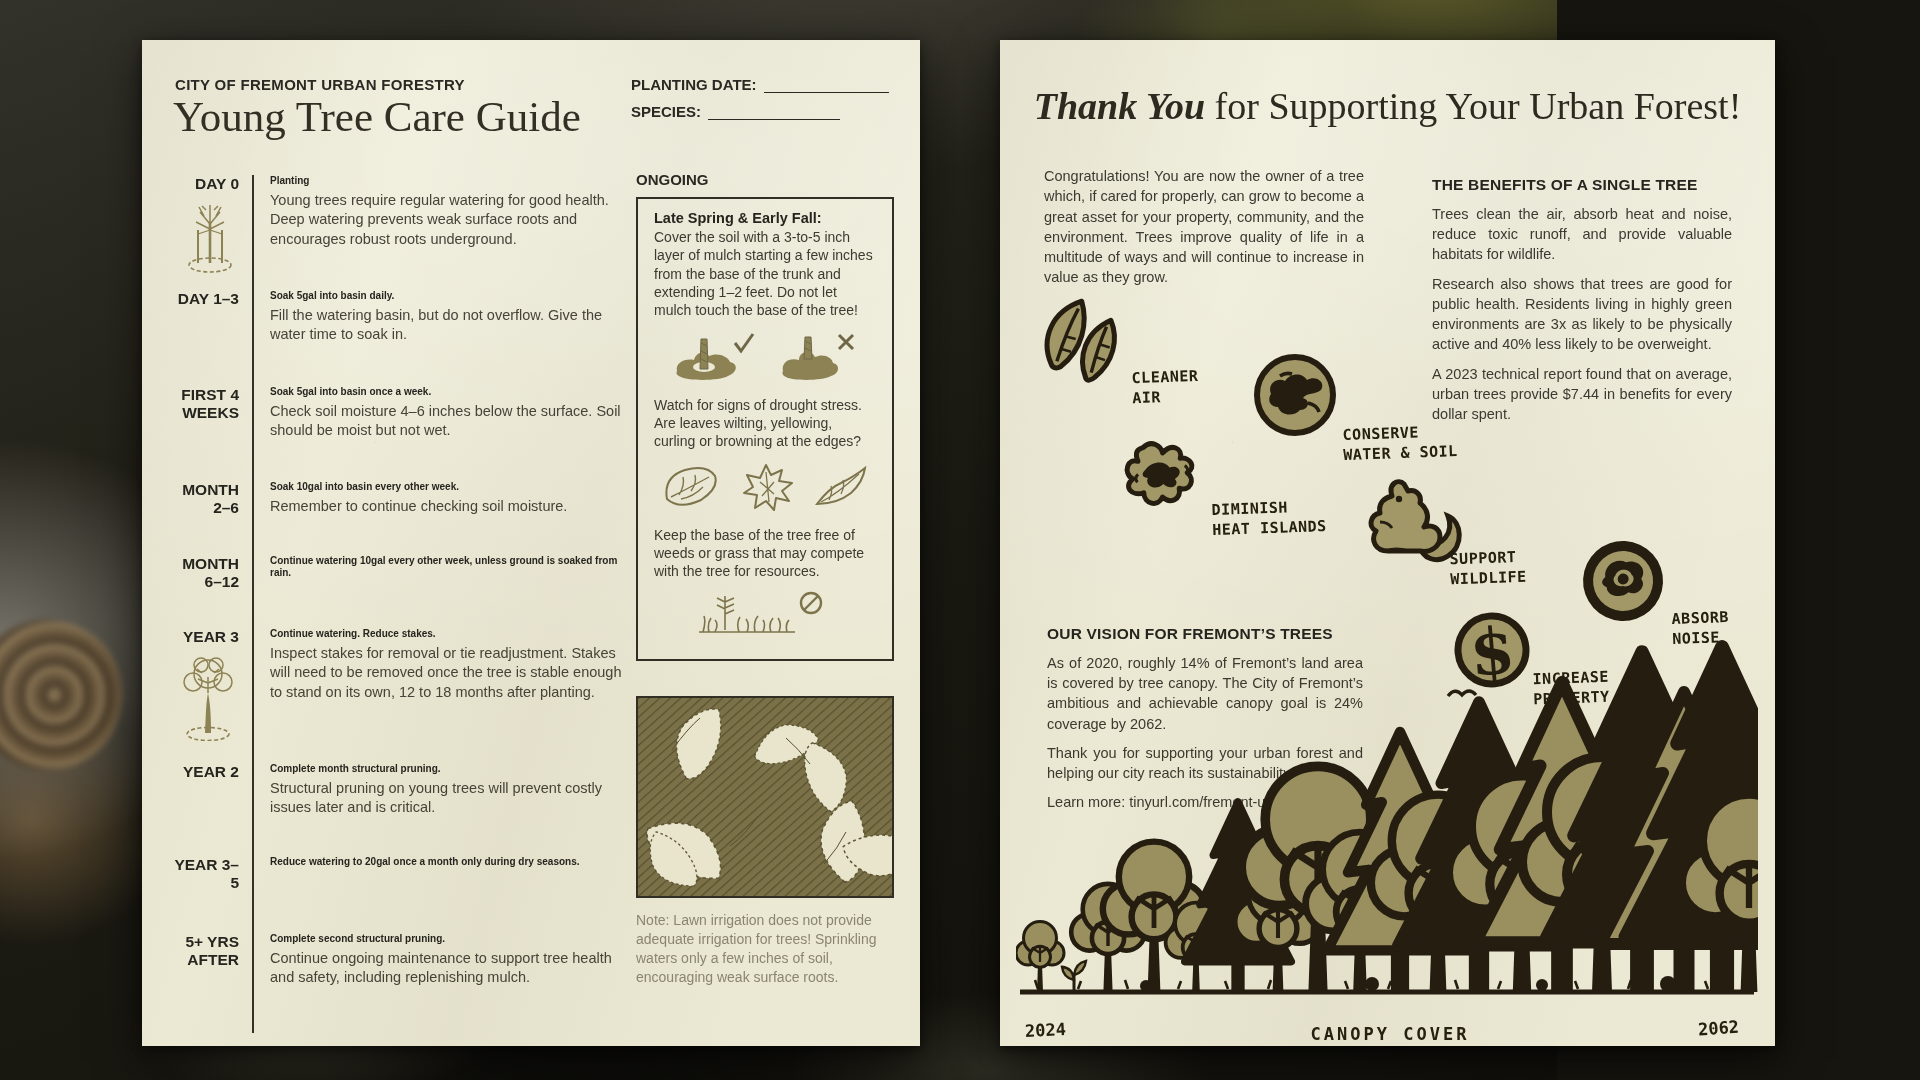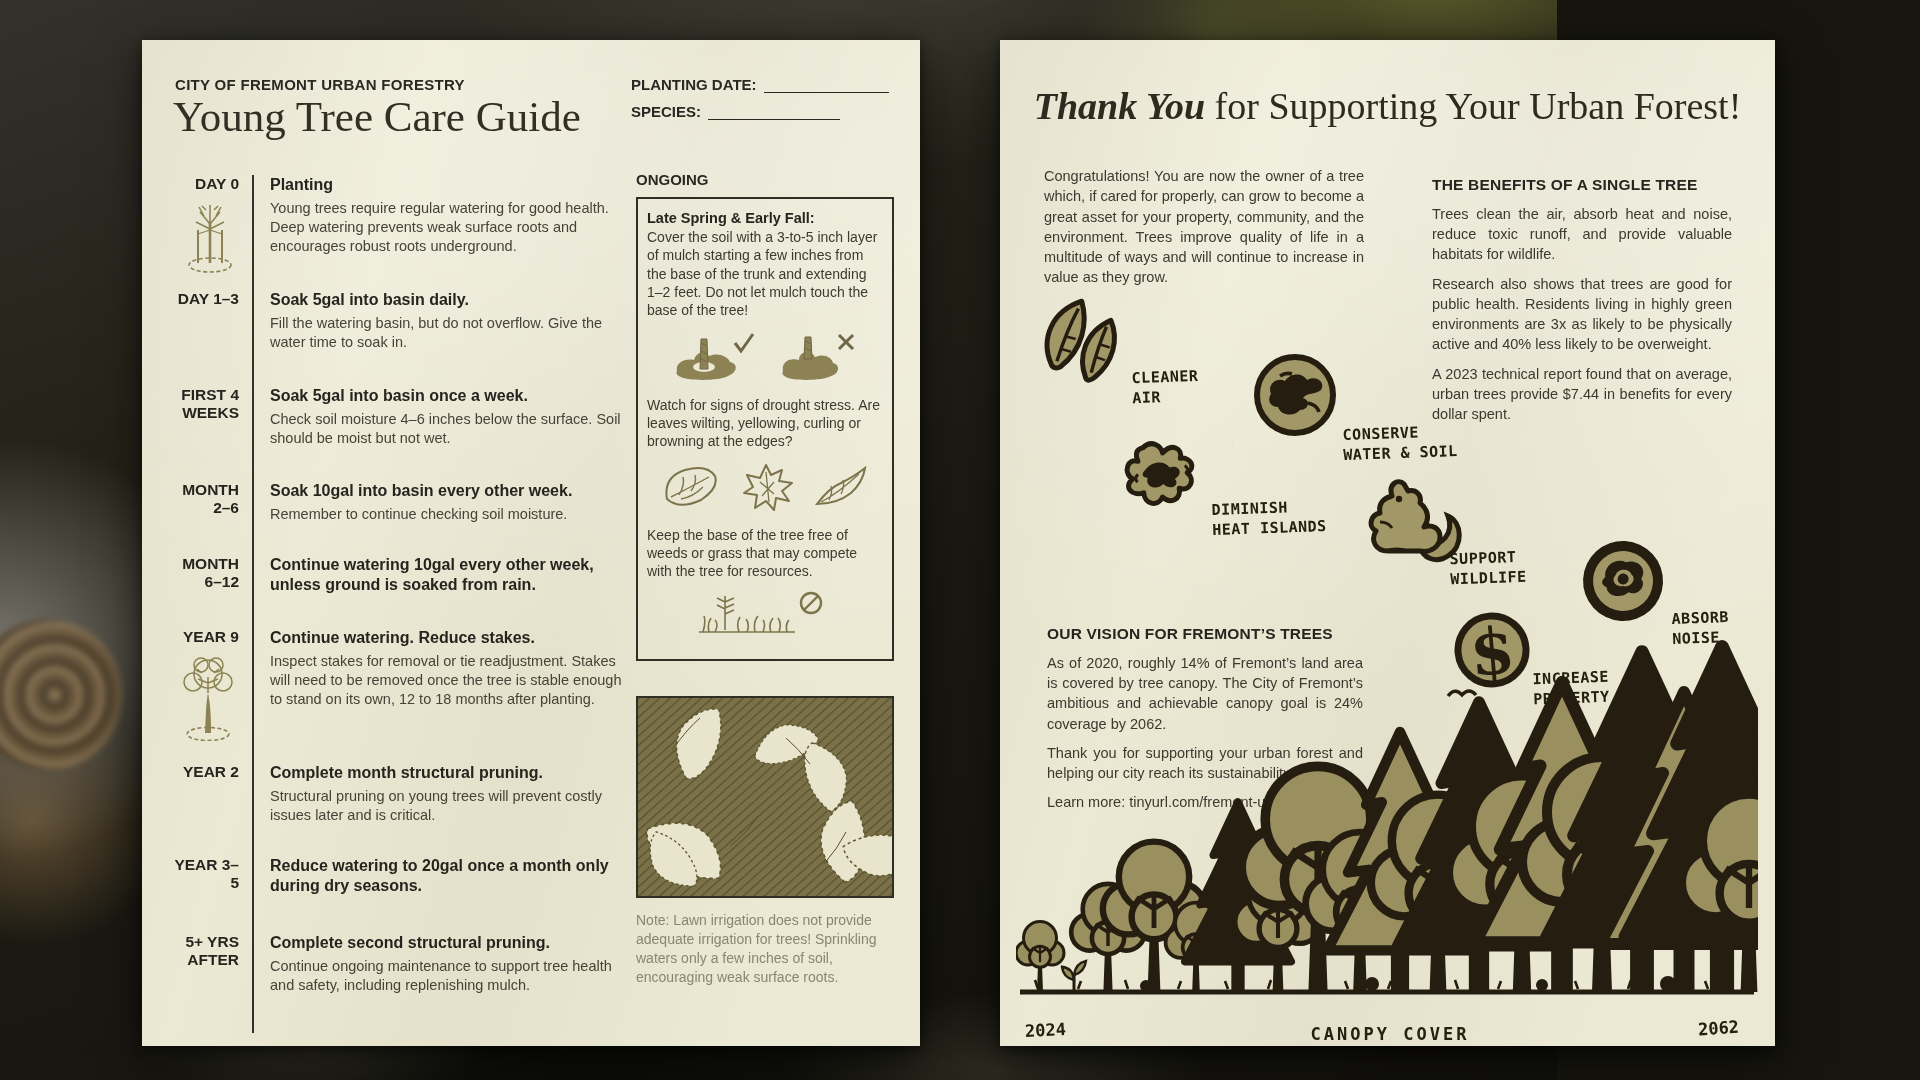--- a/index.html
+++ b/index.html
@@ -50,26 +50,26 @@
   .form { position:absolute; left:489px; top:36px; width:258px; }
   .form-row { display:flex; justify-content:flex-start; align-items:flex-end; margin-bottom:10px; }
   .form-label { font-size:15px; font-weight:bold; color:#2a2822; white-space:nowrap; }
   .form-line { width:132px; height:15px; border-bottom:1.7px solid #2a2822; margin-left:7px; }
 
   .timeline { position:absolute; left:30px; top:135px; width:456px; }
   .trow { display:flex; }
   .tlabel { width:80px; flex:0 0 80px; padding-right:13px; text-align:right; font-weight:bold; font-size:15.5px; line-height:1.18; color:#26241e; }
   .tlabel svg { margin-top:7px; }
   .tcontent { flex:1; border-left:2px solid #34312a; padding-left:16px; padding-bottom:8px; }
-  .tcontent h4 { font-size:16px; line-height:1.22; color:#26241e; }
+  .tcontent h4 { font-size:10px; line-height:1.22; color:#26241e; }
   .tcontent p { margin-top:4px; font-size:14.5px; line-height:1.33; color:#474338; }
 
   .ongoing-col { position:absolute; left:494px; top:131px; width:258px; }
   .ongoing-head { font-size:15px; font-weight:bold; color:#2a2822; }
-  .obox { margin-top:9px; border:2px solid #312e26; padding:11px 9px 9px; height:464px; overflow:hidden; }
+  .obox { margin-top:9px; border:2px solid #312e26; padding:11px 16px 9px; height:464px; overflow:hidden; }
   .obox .sub { font-size:14.5px; font-weight:bold; color:#26241e; }
   .obox p { margin-top:2px; font-size:14px; line-height:1.31; color:#3d3a30; }
   .mulch-row { display:flex; justify-content:center; align-items:flex-end; gap:18px; margin:9px 0 11px; }
   .leaf-row { display:flex; justify-content:center; align-items:center; gap:13px; margin:11px 0 12px; }
   .grass-row { display:flex; justify-content:center; margin-top:9px; }
   .texture { margin-top:35px; height:202px; border:2px solid #312e26; overflow:hidden; }
   .note { margin-top:13px; font-size:14px; line-height:1.36; color:#8b8570; }
 
   
   .thanks-title { position:absolute; left:0; top:44px; width:100%; text-align:center; font-family:"Liberation Serif", serif; font-size:38px; color:#2e2a20; }
@@ -164,21 +164,21 @@
         <div class="tlabel">
             <div>MONTH 6–12</div>
           </div>
         <div class="tcontent">
           <h4>Continue watering 10gal every other week, unless ground is soaked from rain.</h4>
         </div>
       </div>
 
       <div class="trow" style="min-height:135px">
         <div class="tlabel">
-          <div>YEAR 9</div>
+          <div>YEAR 3</div>
           <svg width="62" height="88" viewBox="0 0 62 88">
             <ellipse cx="31" cy="81" rx="21" ry="6.5" fill="none" stroke="#8d8254" stroke-width="1.6" stroke-dasharray="4 2.5"></ellipse>
             <path d="M28,80 C29,60 29,50 31,40 C33,50 34,60 34,80 Z" fill="#8d8254"></path>
             <g fill="none" stroke="#8d8254" stroke-width="1.5">
               <circle cx="31" cy="21" r="14"></circle>
                 <circle cx="16" cy="29" r="9"></circle>
                 <circle cx="46" cy="29" r="9"></circle>
               <circle cx="24" cy="12" r="7"></circle>
                 <circle cx="39" cy="12" r="7"></circle>
               <path d="M31,40 L31,24 M31,30 L21,26 M31,30 L41,26 M25,20 l-5,-4 M37,20 l5,-4"></path>

